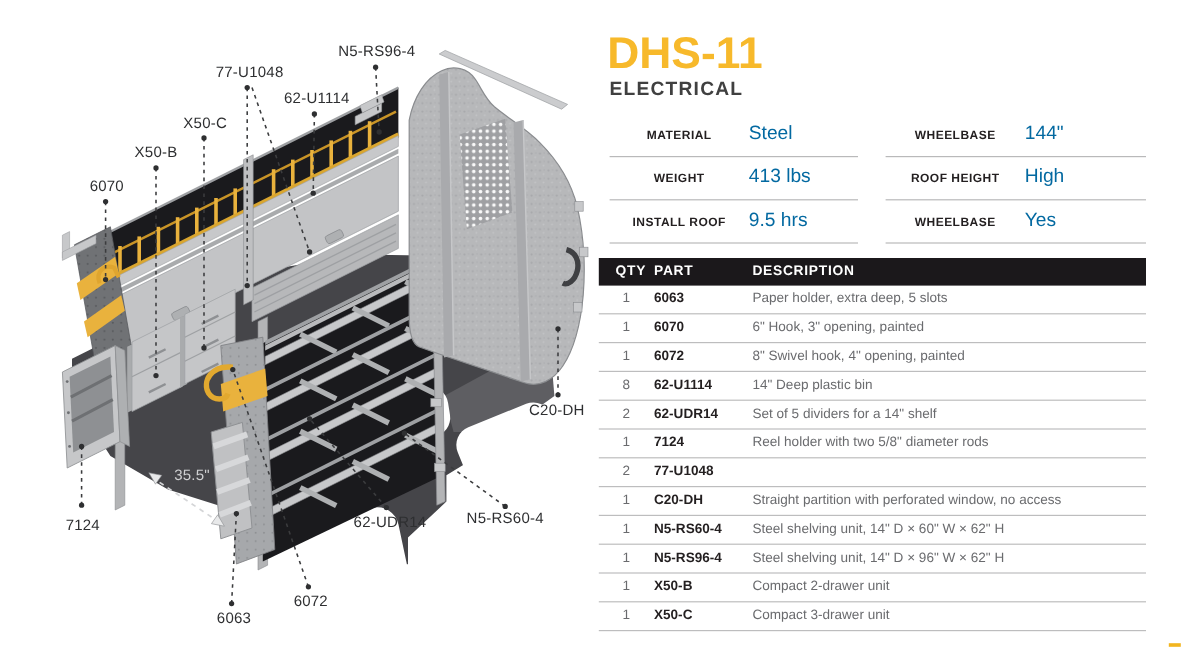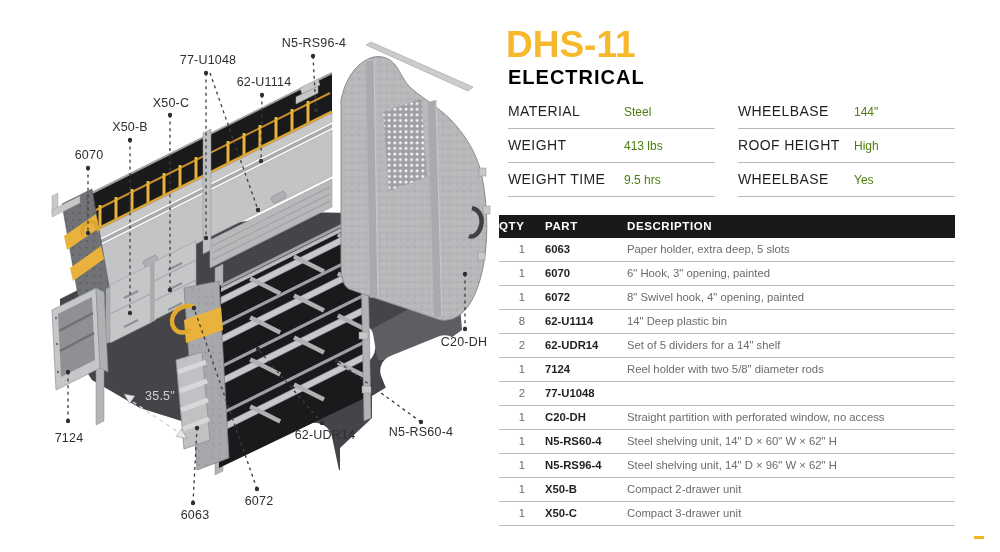--- a/index.html
+++ b/index.html
@@ -2,34 +2,34 @@
 <html><head>
 <meta charset="utf-8">
 <style>
   html,body{margin:0;padding:0;background:#ffffff;}
   .page{position:relative;width:1000px;height:552px;background:#fff;overflow:hidden;
         font-family:"Liberation Sans", sans-serif;}
   
   .info{position:absolute;left:499px;top:0;width:456px;height:552px;}
   .title{position:absolute;left:7px;top:24px;font-size:37px;font-weight:800;
          color:#F7B92B;letter-spacing:0px;}
-  .subtitle{position:absolute;left:9px;top:66px;font-size:20px;font-weight:800;
-            color:#000000;letter-spacing:1px;}
+  .subtitle{position:absolute;left:9px;top:66px;font-size:16px;font-weight:800;
+            color:#404040;letter-spacing:1px;}
   .specs{position:absolute;left:9px;top:97px;display:flex;gap:23px;}
   .spec-col{display:flex;flex-direction:column;}
   .spec-col.left{width:207px;}
   .spec-col.right{width:217px;}
   .spec-row{display:flex;align-items:baseline;border-bottom:1px solid #B9B9BA;
             padding:6px 0 9px 0;margin-bottom:2px;}
-  .spec-label{width:116px;font-size:14px;font-weight:400;color:#231F20;letter-spacing:.4px;}
-  .spec-value{font-size:12px;color:#4d7c0f;}
+  .spec-label{width:116px;font-size:10px;font-weight:700;color:#231F20;letter-spacing:.4px;text-align:center;}
+  .spec-value{font-size:16px;color:#0369a1;}
   .ptable{position:absolute;left:0;top:215px;width:456px;}
   .thead{display:grid;grid-template-columns:46px 82px 1fr;background:#1B181B;color:#fff;
          height:23px;line-height:23px;font-size:11.5px;font-weight:700;letter-spacing:.6px;}
-  .thead .h-qty{padding-left:0;}
+  .thead .h-qty{padding-left:14px;}
   .trow{display:grid;grid-template-columns:46px 82px 1fr;height:23px;line-height:23px;
         border-bottom:1px solid #BDBDBE;font-size:11.3px;}
   .c-qty{text-align:center;color:#6A6B6E;}
   .c-part{font-weight:700;color:#231F20;}
   .c-desc{color:#6A6B6E;white-space:nowrap;}
   .logo-dash{position:absolute;left:974px;top:536px;width:10px;height:3px;background:#F2B51F;}
   
   .diagram{position:absolute;left:0;top:0;width:512px;height:552px;}
   svg text.callout{font-family:"Liberation Sans",sans-serif;font-size:12.5px;fill:#2E2F31;
                    font-weight:500;letter-spacing:.2px;}
@@ -305,21 +305,21 @@
       <div class="spec-col left" id="specs-left">
           <div class="spec-row">
             <span class="spec-label">MATERIAL</span>
             <span class="spec-value">Steel</span>
           </div>
           <div class="spec-row">
             <span class="spec-label">WEIGHT</span>
             <span class="spec-value">413 lbs</span>
           </div>
           <div class="spec-row">
-            <span class="spec-label">WEIGHT TIME</span>
+            <span class="spec-label">INSTALL ROOF</span>
             <span class="spec-value">9.5 hrs</span>
           </div>
         </div>
       <div class="spec-col right" id="specs-right">
           <div class="spec-row">
             <span class="spec-label">WHEELBASE</span>
             <span class="spec-value">144"</span>
           </div>
           <div class="spec-row">
             <span class="spec-label">ROOF HEIGHT</span>

